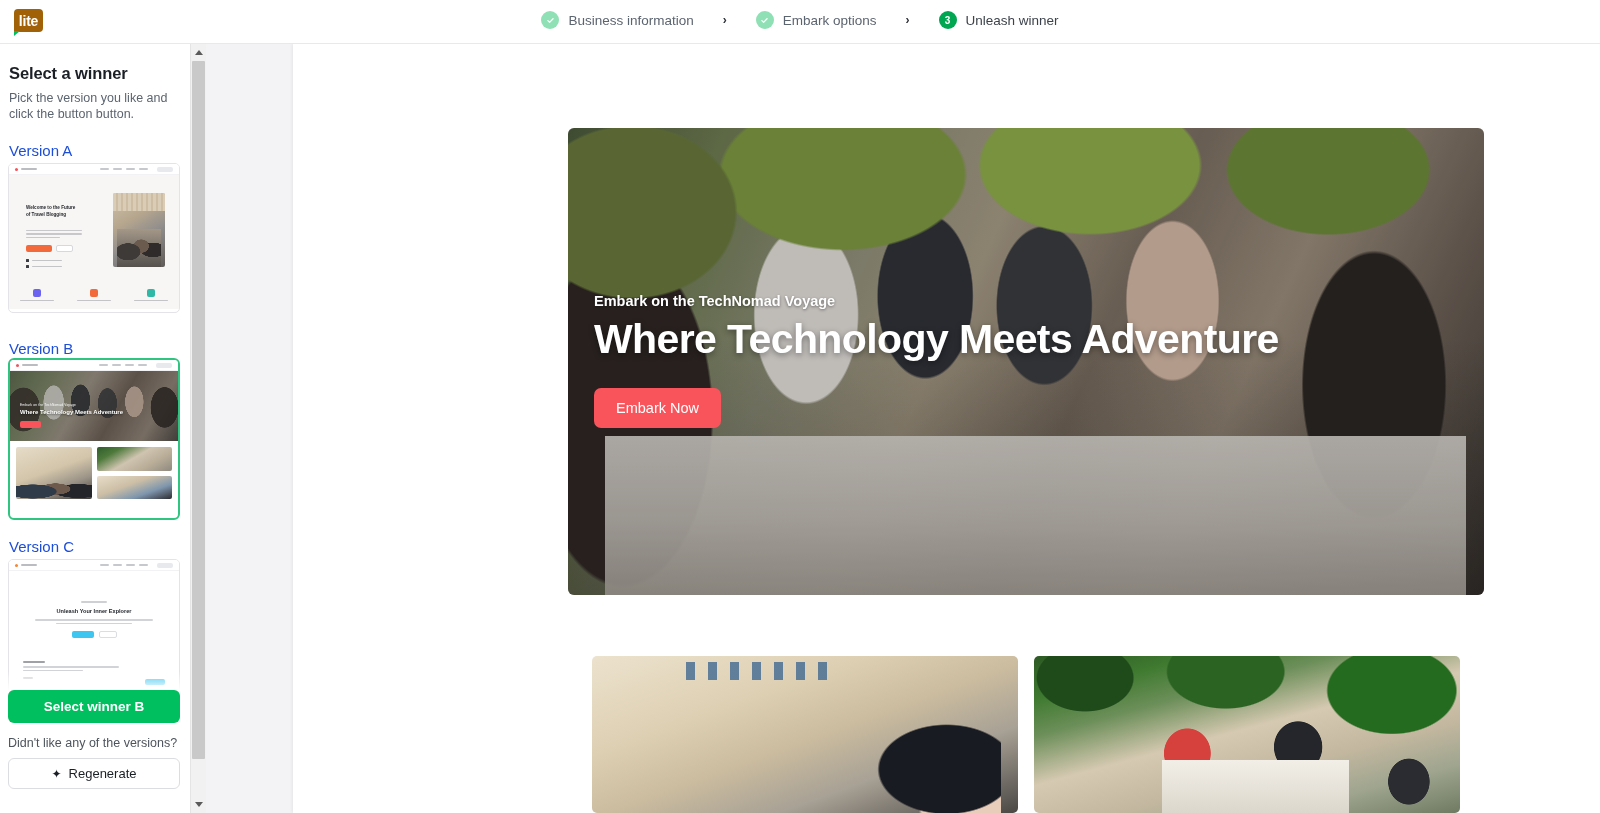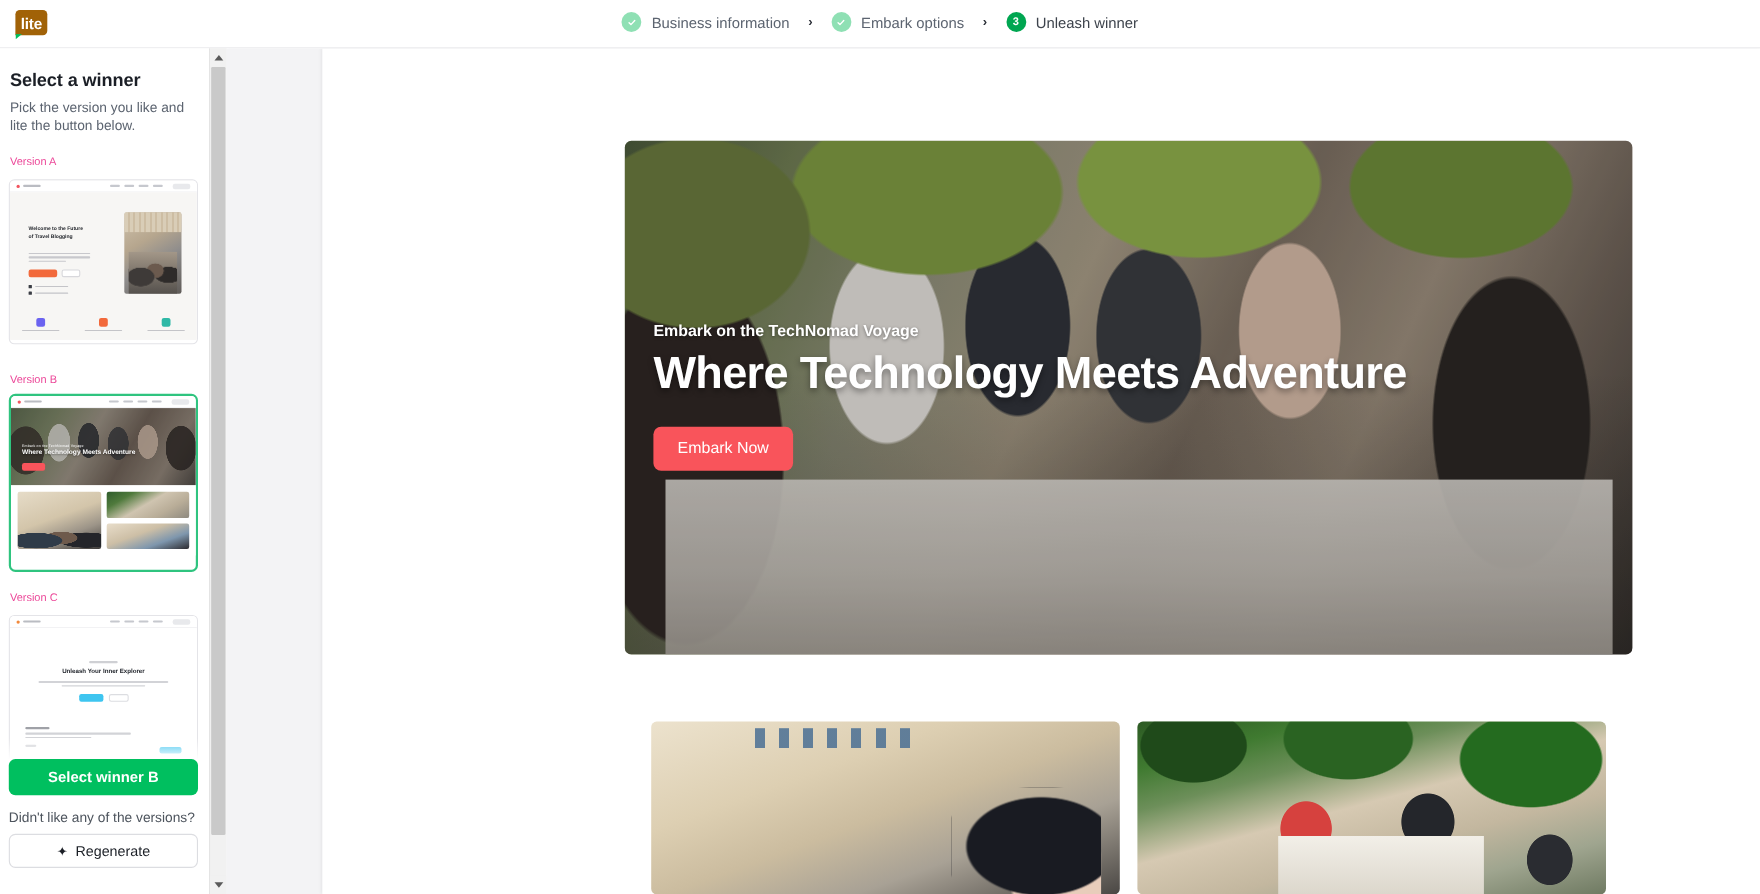--- a/index.html
+++ b/index.html
@@ -31,21 +31,21 @@
     content: "";
     position: absolute; left: 0; bottom: -4px;
     width: 6px; height: 5px;
     background: #00bf5f;
     clip-path: polygon(0 0, 100% 0, 0 100%);
   }
 
   .stepper {
     position: absolute; left: 0; right: 0; top: 0; height: 40px;
     display: flex; align-items: center; justify-content: center;
-    gap: 4px;
+    gap: 16px;
   }
   .step { display: flex; align-items: center; gap: 9px; }
   .step-circle {
     width: 18px; height: 18px; border-radius: 50%;
     display: flex; align-items: center; justify-content: center;
     font-size: 10px; font-weight: bold; color: #ffffff;
     flex: none;
   }
   .step-circle.done { background: #8fe0b4; }
   .step-circle.active { background: #00a651; }
@@ -71,21 +71,21 @@
     font-size: 16.5px; font-weight: bold; color: #1b1f26;
     letter-spacing: -0.1px;
   }
   .panel-sub {
     position: absolute; left: 9px; top: 46px; width: 172px;
     font-size: 12.5px; color: #5c6470; line-height: 16px;
   }
 
   .version-label {
     position: absolute; left: 9px;
-    font-size: 10px; color: #ec4899;
+    font-size: 15px; color: #1d4ed8;
   }
   .thumb {
     position: absolute; left: 8px;
     width: 172px;
     border: 1px solid #e4e4e8;
     border-radius: 5px;
     background: #ffffff;
     overflow: hidden;
   }
   .thumb.selected {
@@ -417,21 +417,21 @@
       <span class="step-circle active">3</span>
       <span class="step-label active">Unleash winner</span>
     </div>
   </div>
 </div>
 
 <div class="sidebar">
   <div class="sidebar-inner">
 
     <div class="panel-title">Select a winner</div>
-    <div class="panel-sub">Pick the version you like and lite the button below.</div>
+    <div class="panel-sub">Pick the version you like and click the button button.</div>
 
     <div class="version-label" style="top:98px">Version A</div>
     <div class="thumb" style="top:119px; height:150px">
       <div class="t-nav">
         <span class="t-dot"></span>
         <span class="t-brand"></span>
         <span class="t-links">
           <i class="t-link"></i>
             <i class="t-link"></i>
             <i class="t-link"></i>

